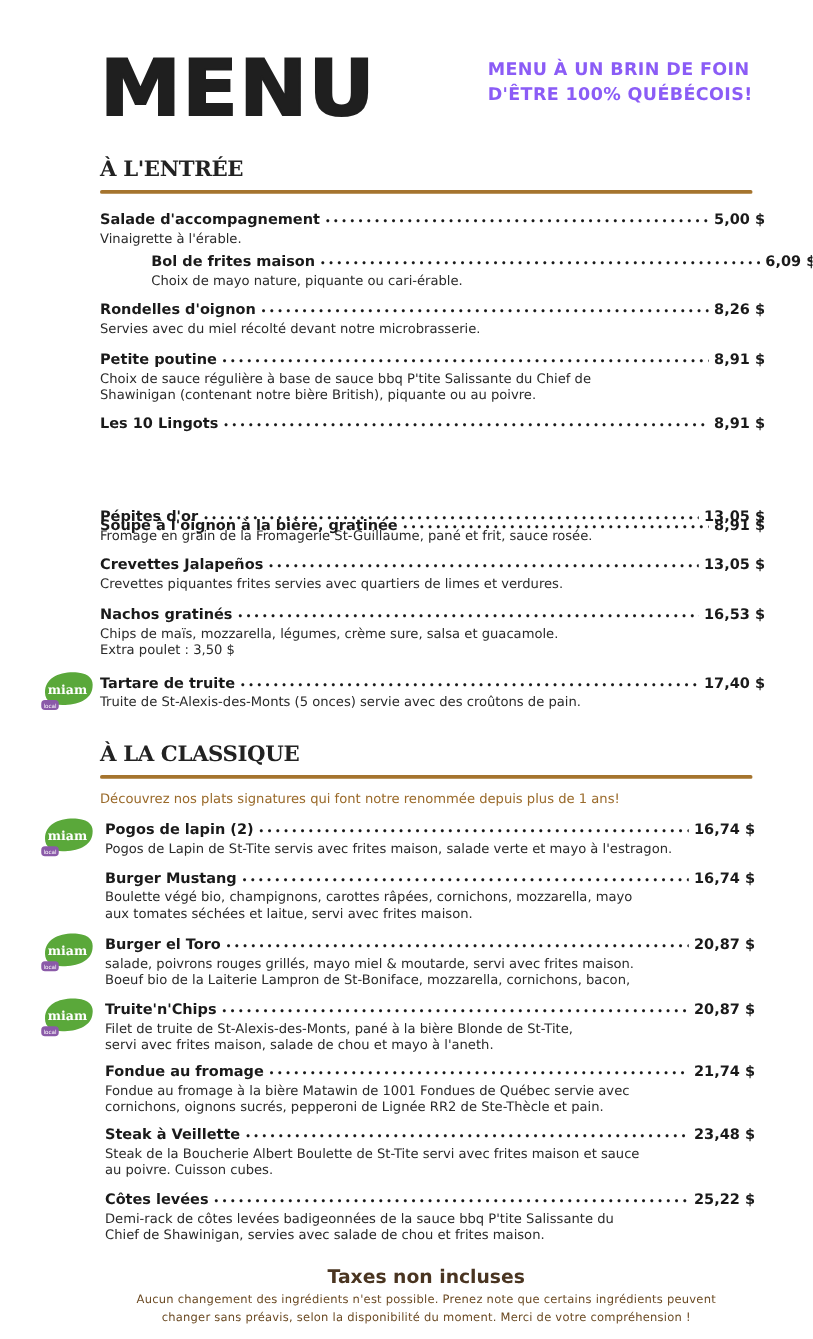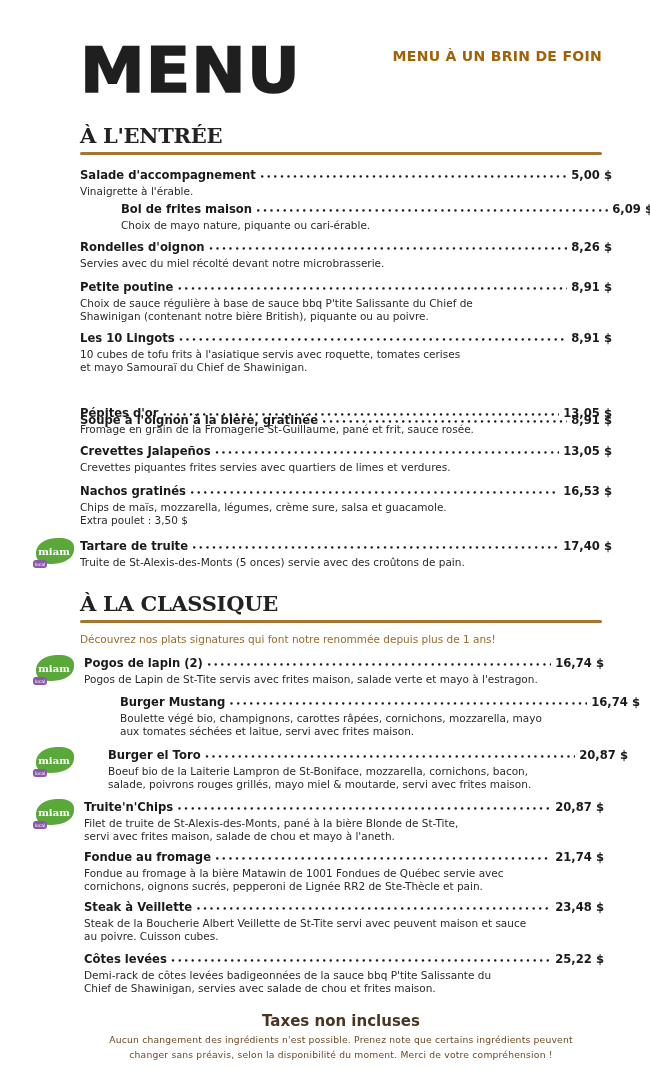--- a/index.html
+++ b/index.html
@@ -1,21 +1,21 @@
 <!DOCTYPE html>
 <html><head>
 <meta charset="utf-8">
 <style>
   html, body { margin:0; padding:0; background:#ffffff; }
   body { width:650px; height:1071px; position:relative; overflow:hidden; font-family:"DejaVu Sans", sans-serif; color:#1d1d1d; }
   .page { position:absolute; left:16px; top:0; width:650px; height:787px; }
   .menu-title { position:absolute; left:64px; top:38px; font-family:"DejaVu Sans", sans-serif; font-weight:900; font-size:62px; letter-spacing:1px; line-height:66px; color:#1f1f1f; transform:scaleX(1.05); transform-origin:left; -webkit-text-stroke:1.5px #1f1f1f; }
-  .tagline { position:absolute; right:64px; top:46px; text-align:left; font-family:"DejaVu Sans", sans-serif; font-weight:bold; font-size:14px; line-height:20px; color:#a16207; letter-spacing:0.3px; }
+  .tagline { position:absolute; right:64px; top:46px; text-align:left; font-family:"DejaVu Sans", sans-serif; font-weight:bold; font-size:14px; line-height:20px; color:#8b5cf6; letter-spacing:0.3px; }
   .section { position:absolute; left:64px; width:522px; }
-  .section-title { font-family:"DejaVu Serif", serif; font-weight:bold; font-size:21px; color:#222; letter-spacing:-0.3px; margin:0; line-height:22px; }
+  .section-title { font-family:"DejaVu Serif", serif; font-weight:bold; font-size:17px; color:#222; letter-spacing:-0.3px; margin:0; line-height:22px; }
   .section-rule { height:3px; background:#a5742e; border-radius:2px; margin-top:5px; }
   .section-subtitle { font-size:10.5px; color:#9a6a2a; margin-top:9px; line-height:14px; }
   .item { position:absolute; left:64px; width:532px; }
   .item-head { display:flex; align-items:baseline; font-size:11.6px; line-height:15px;justify-content:space-between; }
   .item-name { font-weight:bold; white-space:nowrap; color:#1a1a1a; }
   .item-dots { flex:1; overflow:hidden; white-space:nowrap; margin:0 4px; font-weight:bold; letter-spacing:1.2px; font-size:10px; color:#1a1a1a; }
   .item-dots::before { content:"••••••••••••••••••••••••••••••••••••••••••••••••••••••••••••••••••••••••••••••••••••••••••••••••"; font-size:7px; letter-spacing:2.1px; }
   .item-price { font-weight:bold; white-space:nowrap; color:#1a1a1a; }
   .item-desc { font-size:10.5px; line-height:12.5px; color:#2a2a2a; }
   .badge { position:absolute; left:16px; width:44px; height:34px; }
@@ -24,20 +24,21 @@
   .footer-note { font-size:9.2px; color:#6b4a23; line-height:15px; margin-top:2px; letter-spacing:0.2px; }
 </style>
 </head>
 <body>
 
 <div class="page">
 
   <div class="menu-title">MENU</div>
   <div class="tagline">
     <div>MENU À UN BRIN DE FOIN</div>
+    <div>D'ÊTRE 100% QUÉBÉCOIS!</div>
   </div>
 
   <div class="section" style="top:125px;">
     <h2 class="section-title">À L'ENTRÉE</h2>
     <div class="section-rule"></div>
   </div>
 
   <div id="items-s0">
       <div class="item" style="top: 168px;">
     <div class="item-head">
@@ -79,24 +80,20 @@
           <div>Choix de sauce régulière à base de sauce bbq P'tite Salissante du Chief de</div>
           <div>Shawinigan (contenant notre bière British), piquante ou au poivre.</div>
         </div>
   </div>
       <div class="item" style="top: 331px;">
     <div class="item-head">
       <span class="item-name">Les 10 Lingots</span>
       <span class="item-dots"></span>
       <span class="item-price">8,91 $</span>
     </div>
-    <div class="item-desc">
-          <div>10 cubes de tofu frits à l'asiatique servis avec roquette, tomates cerises</div>
-          <div>et mayo Samouraï du Chief de Shawinigan.</div>
-        </div>
   </div>
       <div class="item" style="top: 380px; margin-top: 33px;">
     <div class="item-head">
       <span class="item-name">Soupe à l'oignon à la bière, gratinée</span>
       <span class="item-dots"></span>
       <span class="item-price">8,91 $</span>
     </div>
     <div class="item-desc"></div>
   </div>
       <div class="item" style="top: 406px;">
@@ -168,40 +165,40 @@
         </div>
   </div>
       <div class="badge" style="top: 653px;">
     <svg width="44" height="34" viewBox="0 0 44 34">
       <path d="M4 18 C4 6 16 1 30 2 C40 3 43 8 42 14 C41 24 30 28 18 28 C10 28 4 25 4 18 Z" fill="#5aa83a"></path>
       <text x="22" y="19" font-family="DejaVu Serif, serif" font-size="10" font-weight="bold" fill="#ffffff" text-anchor="middle" class="badge-text">miam</text>
       <rect x="1" y="24" width="14" height="8" rx="3" fill="#8a5aa8"></rect>
       <text x="8" y="30" font-family="DejaVu Sans, sans-serif" font-size="4.5" fill="#ffffff" text-anchor="middle" class="badge-sub">local</text>
     </svg>
   </div>
-      <div class="item" style="top: 695px; left: 68px; width: 520px; margin-left: 36px;">
+      <div class="item" style="top: 695px; left: 68px; width: 520px;">
     <div class="item-head">
       <span class="item-name">Burger Mustang</span>
       <span class="item-dots"></span>
       <span class="item-price">16,74 $</span>
     </div>
     <div class="item-desc">
           <div>Boulette végé bio, champignons, carottes râpées, cornichons, mozzarella, mayo</div>
           <div>aux tomates séchées et laitue, servi avec frites maison.</div>
         </div>
   </div>
-      <div class="item" style="top: 748px; left: 68px; width: 520px; margin-left: 24px;">
+      <div class="item" style="top: 748px; left: 68px; width: 520px;">
     <div class="item-head">
       <span class="item-name">Burger el Toro</span>
       <span class="item-dots"></span>
       <span class="item-price">20,87 $</span>
     </div>
     <div class="item-desc">
+          <div>salade, poivrons rouges grillés, mayo miel &amp; moutarde, servi avec frites maison.</div>
           <div>Boeuf bio de la Laiterie Lampron de St-Boniface, mozzarella, cornichons, bacon,</div>
-          <div>salade, poivrons rouges grillés, mayo miel &amp; moutarde, servi avec frites maison.</div>
         </div>
   </div>
       <div class="badge" style="top: 745px;">
     <svg width="44" height="34" viewBox="0 0 44 34">
       <path d="M4 18 C4 6 16 1 30 2 C40 3 43 8 42 14 C41 24 30 28 18 28 C10 28 4 25 4 18 Z" fill="#5aa83a"></path>
       <text x="22" y="19" font-family="DejaVu Serif, serif" font-size="10" font-weight="bold" fill="#ffffff" text-anchor="middle" class="badge-text">miam</text>
       <rect x="1" y="24" width="14" height="8" rx="3" fill="#8a5aa8"></rect>
       <text x="8" y="30" font-family="DejaVu Sans, sans-serif" font-size="4.5" fill="#ffffff" text-anchor="middle" class="badge-sub">local</text>
     </svg>
   </div>
@@ -235,21 +232,21 @@
           <div>cornichons, oignons sucrés, pepperoni de Lignée RR2 de Ste-Thècle et pain.</div>
         </div>
   </div>
       <div class="item" style="top: 900px; left: 68px; width: 520px;">
     <div class="item-head">
       <span class="item-name">Steak à Veillette</span>
       <span class="item-dots"></span>
       <span class="item-price">23,48 $</span>
     </div>
     <div class="item-desc">
-          <div>Steak de la Boucherie Albert Veillette de St-Tite servi avec peuvent maison et sauce</div>
+          <div>Steak de la Boucherie Albert Boulette de St-Tite servi avec frites maison et sauce</div>
           <div>au poivre. Cuisson cubes.</div>
         </div>
   </div>
       <div class="item" style="top: 952px; left: 68px; width: 520px;">
     <div class="item-head">
       <span class="item-name">Côtes levées</span>
       <span class="item-dots"></span>
       <span class="item-price">25,22 $</span>
     </div>
     <div class="item-desc">

